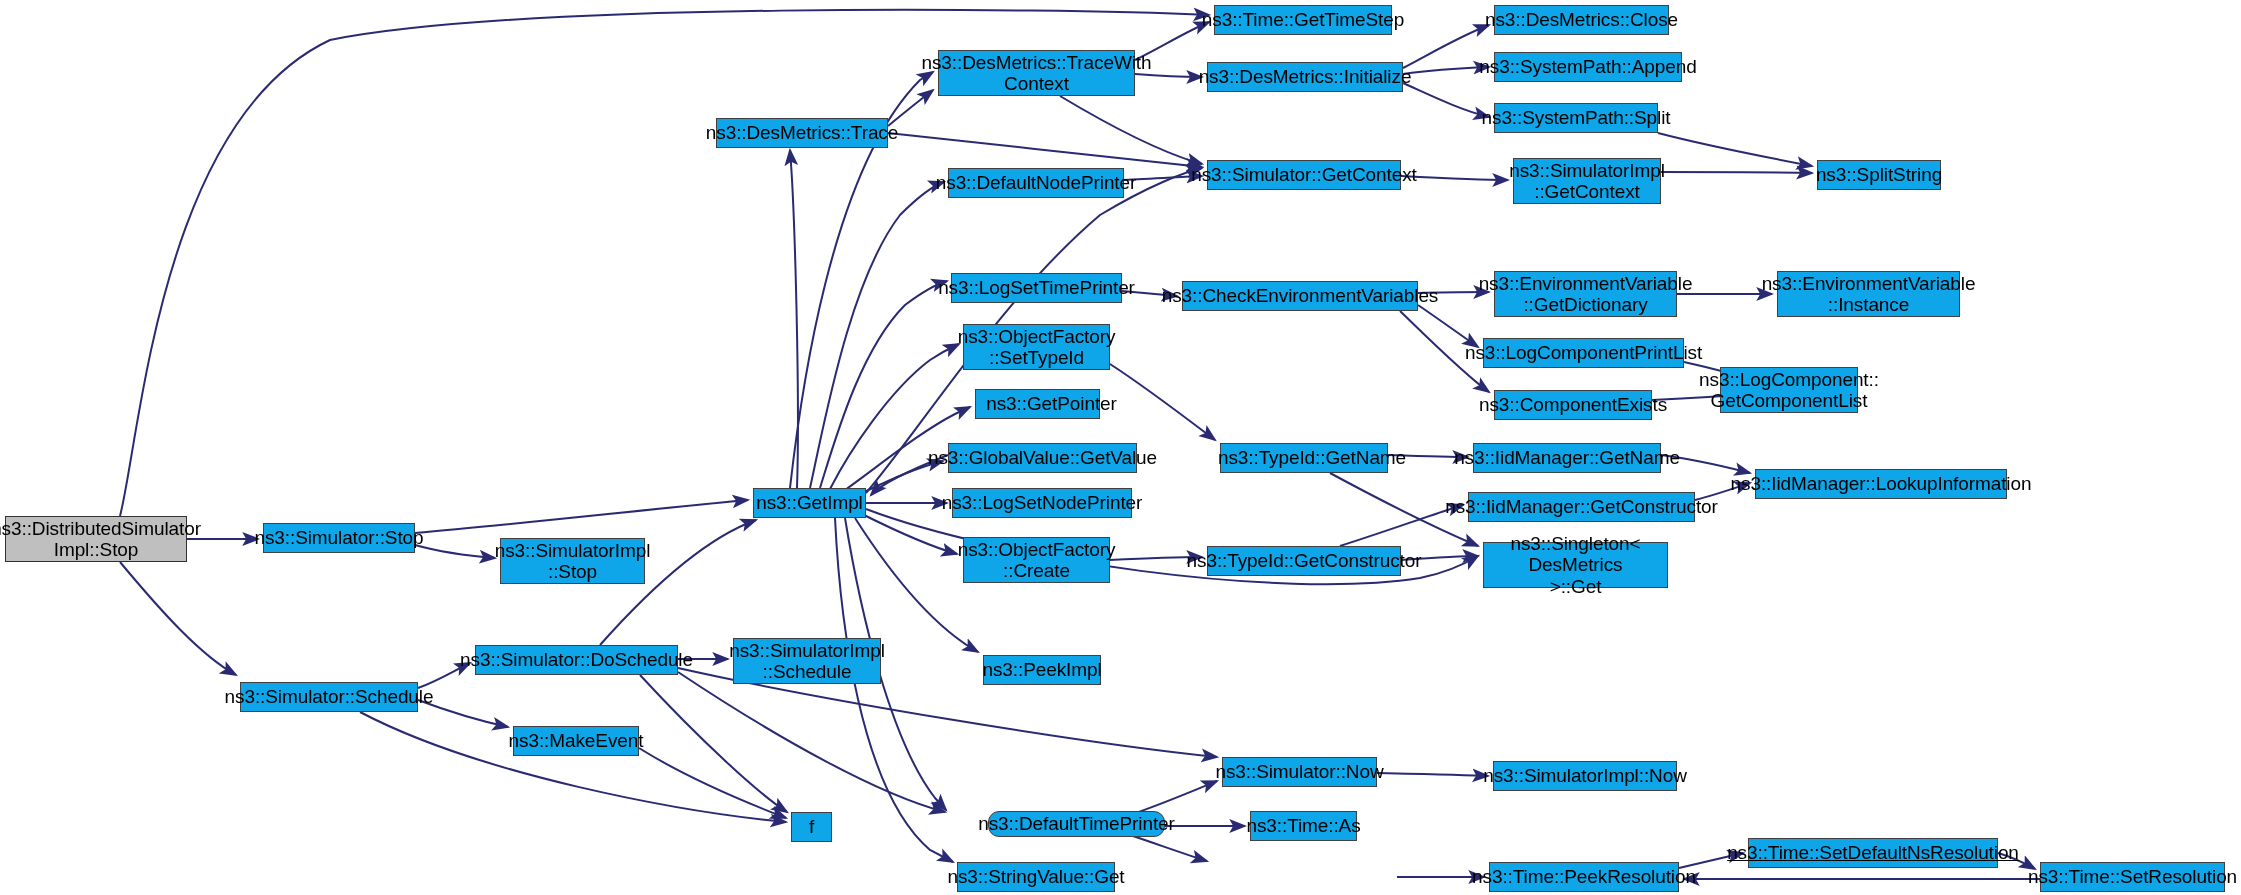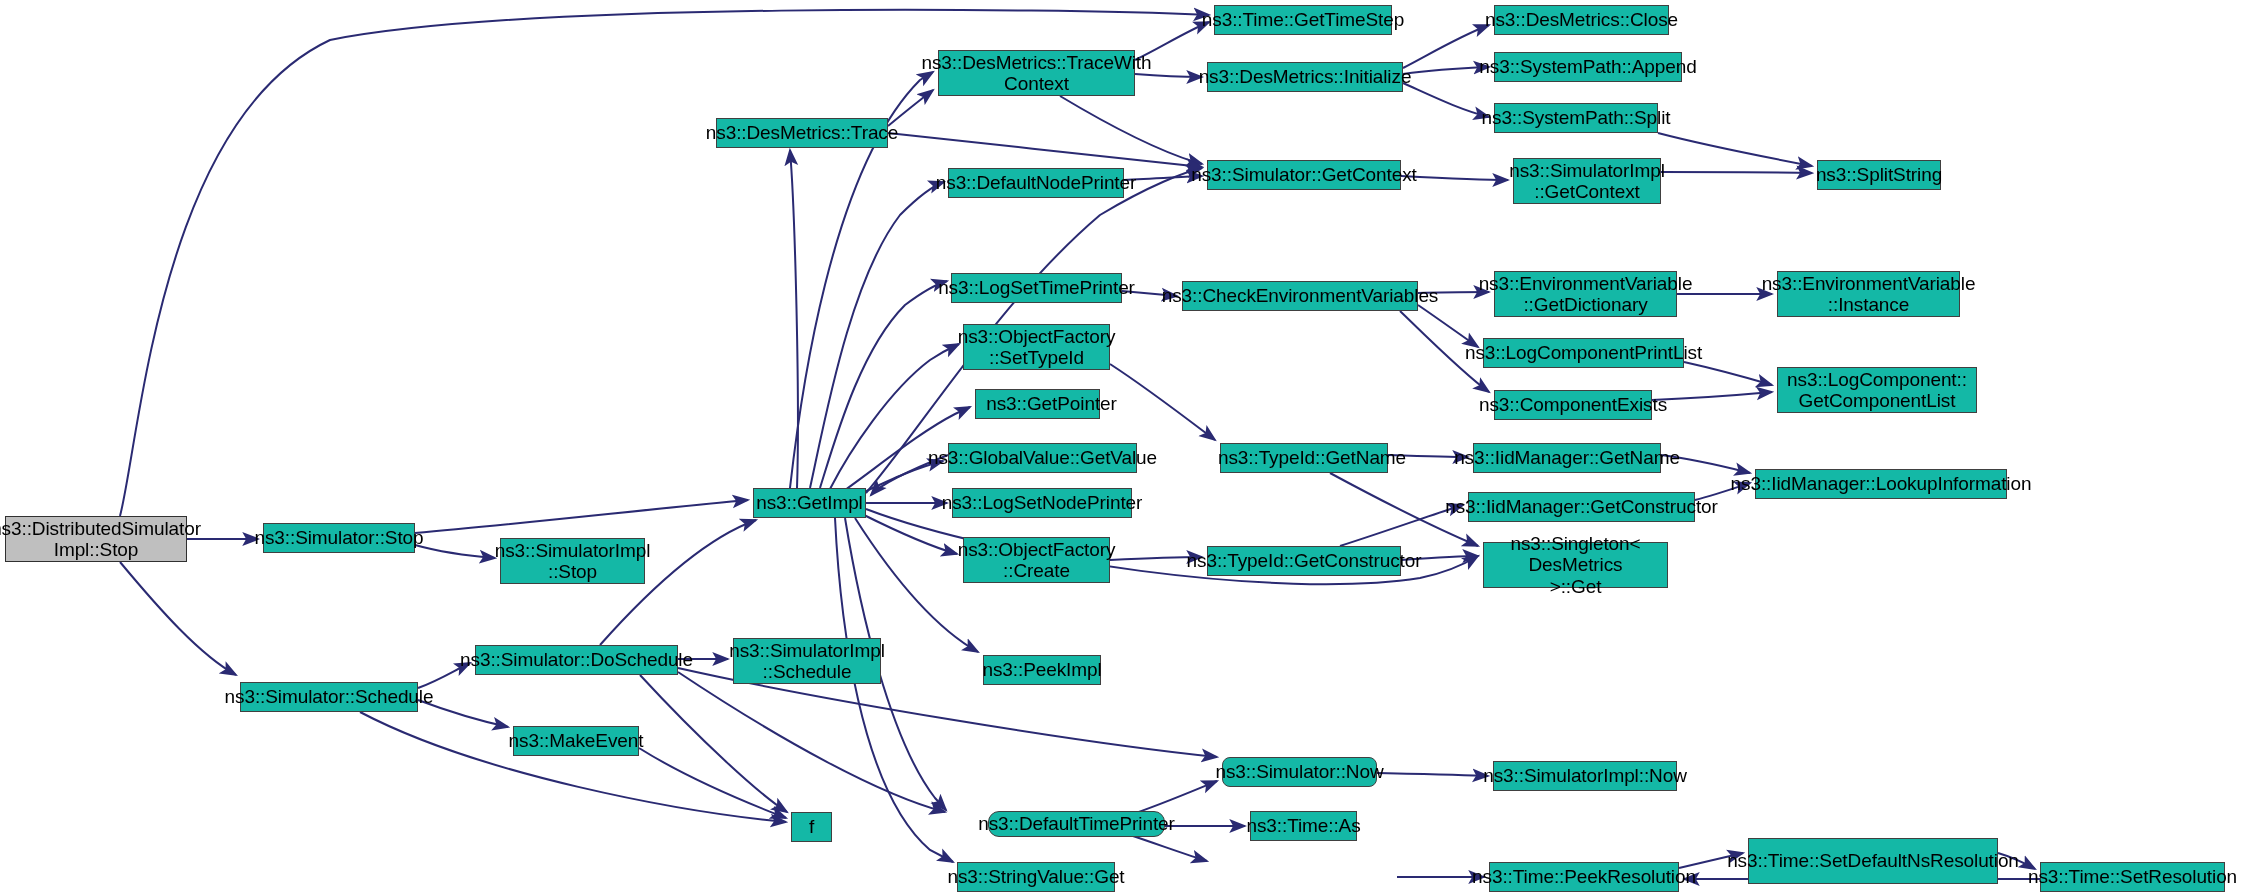--- a/index.html
+++ b/index.html
@@ -19,21 +19,21 @@
     position: absolute;
     left: 0; top: 0;
     width: 2241px;
     height: 895px;
     pointer-events: none;
   }
   .node {
     position: absolute;
     box-sizing: border-box;
     border: 1.6px solid #404040;
-    background: #14b8a6;
+    background: #0ea5e9;
     color: #000000;
     font-size: 19px;
     line-height: 1.12;
     display: flex;
     align-items: center;
     justify-content: center;
     text-align: center;
     white-space: pre-line;
     letter-spacing: -0.1px;
     z-index: 5;
@@ -146,41 +146,41 @@
 ::GetContext</div>
       <div class="node" style="left: 1817px; top: 160px; width: 124px; height: 30px;">ns3::SplitString</div>
       <div class="node" style="left: 948px; top: 168px; width: 176px; height: 30px;">ns3::DefaultNodePrinter</div>
       <div class="node" style="left: 951px; top: 273px; width: 171px; height: 30px;">ns3::LogSetTimePrinter</div>
       <div class="node" style="left: 1182px; top: 281px; width: 236px; height: 30px;">ns3::CheckEnvironmentVariables</div>
       <div class="node" style="left: 1494px; top: 271px; width: 183px; height: 46px;">ns3::EnvironmentVariable
 ::GetDictionary</div>
       <div class="node" style="left: 1777px; top: 271px; width: 183px; height: 46px;">ns3::EnvironmentVariable
 ::Instance</div>
       <div class="node" style="left: 1483px; top: 338px; width: 201px; height: 30px;">ns3::LogComponentPrintList</div>
-      <div class="node" style="left: 1777px; top: 367px; width: 200px; height: 46px;">ns3::LogComponent::
+      <div class="node" style="left: 1720px; top: 367px; width: 138px; height: 46px;">ns3::LogComponent::
 GetComponentList</div>
       <div class="node" style="left: 1494px; top: 390px; width: 158px; height: 30px;">ns3::ComponentExists</div>
       <div class="node" style="left: 963px; top: 324px; width: 147px; height: 46px;">ns3::ObjectFactory
 ::SetTypeId</div>
       <div class="node" style="left: 975px; top: 389px; width: 125px; height: 30px; padding-left: 28px;">ns3::GetPointer</div>
       <div class="node" style="left: 948px; top: 443px; width: 189px; height: 30px;">ns3::GlobalValue::GetValue</div>
       <div class="node" style="left: 952px; top: 488px; width: 180px; height: 30px;">ns3::LogSetNodePrinter</div>
       <div class="node" style="left: 963px; top: 537px; width: 147px; height: 46px;">ns3::ObjectFactory
 ::Create</div>
       <div class="node" style="left: 1220px; top: 443px; width: 168px; height: 30px; padding-left: 16px;">ns3::TypeId::GetName</div>
       <div class="node" style="left: 1207px; top: 546px; width: 194px; height: 30px;">ns3::TypeId::GetConstructor</div>
       <div class="node" style="left: 1473px; top: 443px; width: 188px; height: 30px;">ns3::IidManager::GetName</div>
       <div class="node" style="left: 1468px; top: 492px; width: 227px; height: 30px;">ns3::IidManager::GetConstructor</div>
       <div class="node" style="left: 1755px; top: 469px; width: 252px; height: 30px;">ns3::IidManager::LookupInformation</div>
       <div class="node" style="left: 1483px; top: 542px; width: 185px; height: 46px;">ns3::Singleton&lt; DesMetrics
 &gt;::Get</div>
       <div class="node" style="left: 983px; top: 655px; width: 118px; height: 30px;">ns3::PeekImpl</div>
-      <div class="node" style="left: 1222px; top: 757px; width: 155px; height: 30px; border-radius: 8px;">ns3::Simulator::Now</div>
+      <div class="node" style="left: 1222px; top: 757px; width: 155px; height: 30px;">ns3::Simulator::Now</div>
       <div class="node" style="left: 1493px; top: 761px; width: 184px; height: 30px;">ns3::SimulatorImpl::Now</div>
       <div class="node" style="left: 988px; top: 811px; width: 177px; height: 26px; border-radius: 11px;">ns3::DefaultTimePrinter</div>
       <div class="node" style="left: 1250px; top: 811px; width: 107px; height: 30px;">ns3::Time::As</div>
       <div class="node" style="left: 957px; top: 862px; width: 158px; height: 30px;">ns3::StringValue::Get</div>
       <div class="node" style="left: 1212px; top: 862px; width: 185px; height: 30px; margin-top: 38px;">ns3::Time::GetResolution</div>
       <div class="node" style="left: 1489px; top: 862px; width: 190px; height: 30px;">ns3::Time::PeekResolution</div>
-      <div class="node" style="left: 1748px; top: 838px; width: 250px; height: 46px;">ns3::Time::SetDefaultNsResolution</div>
+      <div class="node" style="left: 1748px; top: 838px; width: 250px; height: 30px; text-decoration: underline;">ns3::Time::SetDefaultNsResolution</div>
       <div class="node" style="left: 2040px; top: 862px; width: 185px; height: 30px;">ns3::Time::SetResolution</div>
     </div>
 </div>
 
 </body></html>

